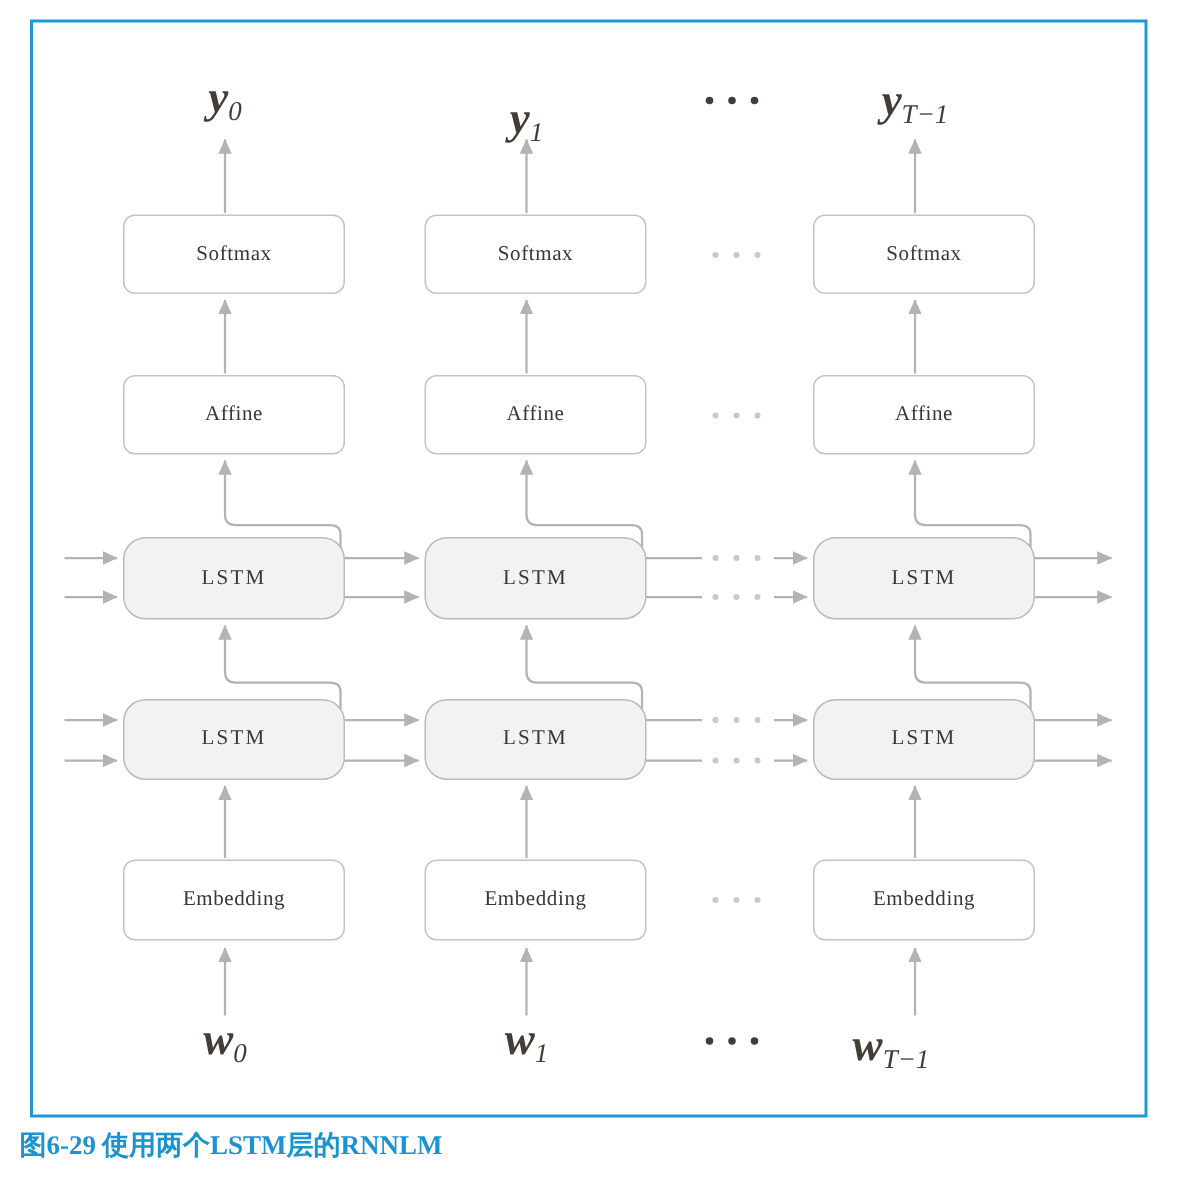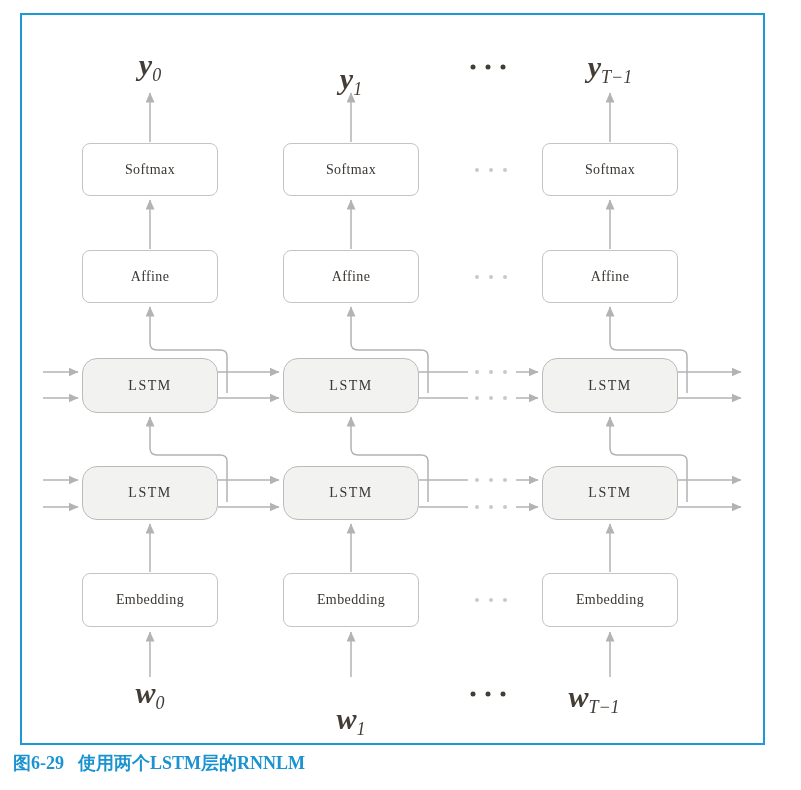--- a/index.html
+++ b/index.html
@@ -34,21 +34,21 @@
     stroke: var(--line-color, #b3b3b3);
     stroke-width: 1.5;
     fill: none;
   }
   .ah { fill: var(--line-color, #b3b3b3); }
   .dot-light { fill: var(--dot-light, #c9c9c9); }
   .dot-dark  { fill: var(--dot-dark, #443d36); }
 
   .box {
     position: absolute;
-    width: 136px;
+    width: 148px;
     box-sizing: border-box;
     border: 1.4px solid var(--box-border, #c4c4c4);
     border-radius: 8px;
     background: var(--box-fill-white, #ffffff);
     display: flex;
     align-items: center;
     justify-content: center;
     font-size: 14px;
     letter-spacing: 0.4px;
     color: var(--text-color, #3a3632);
@@ -81,21 +81,21 @@
 
   .caption {
     position: absolute;
     left: 13px;
     top: 751px;
     font-size: 18px;
     font-weight: bold;
     color: var(--caption-color, #1b93d0);
     white-space: nowrap;
   }
-  .caption .num { margin-right: 14px; }
+  .caption .num { margin-right: 4px; }
 </style>
 </head>
 <body>
 
 <div class="canvas">
 
   <div class="frame"></div>
 
   <svg class="connectors" width="801" height="790" viewBox="0 0 801 790" xmlns="http://www.w3.org/2000/svg">
     <defs>
@@ -243,20 +243,20 @@
     </div>
   <div class="box" style="left:542px; top:573px; height:54px;">
       <span>Embedding</span>
     </div>
 
   <div class="io-label" style="left:150px; top:67px;"><span class="base">y</span><sub>0</sub></div>
   <div class="io-label" style="left:351px; top:81px;"><span class="base">y</span><sub>1</sub></div>
   <div class="io-label" style="left:610px; top:69px;text-align:right;"><span class="base">y</span><sub>T−1</sub></div>
 
   <div class="io-label" style="left:150px; top:695px;"><span class="base">w</span><sub>0</sub></div>
-  <div class="io-label" style="left:351px; top:695px;margin-top:26px;"><span class="base">w</span><sub>1</sub></div>
+  <div class="io-label" style="left:351px; top:695px;"><span class="base">w</span><sub>1</sub></div>
   <div class="io-label" style="left:594px; top:699px;"><span class="base">w</span><sub>T−1</sub></div>
 
   <div class="caption">
     <span class="num">图6-29</span><span>使用两个LSTM层的RNNLM</span>
   </div>
 
 </div>
 
 </body></html>

